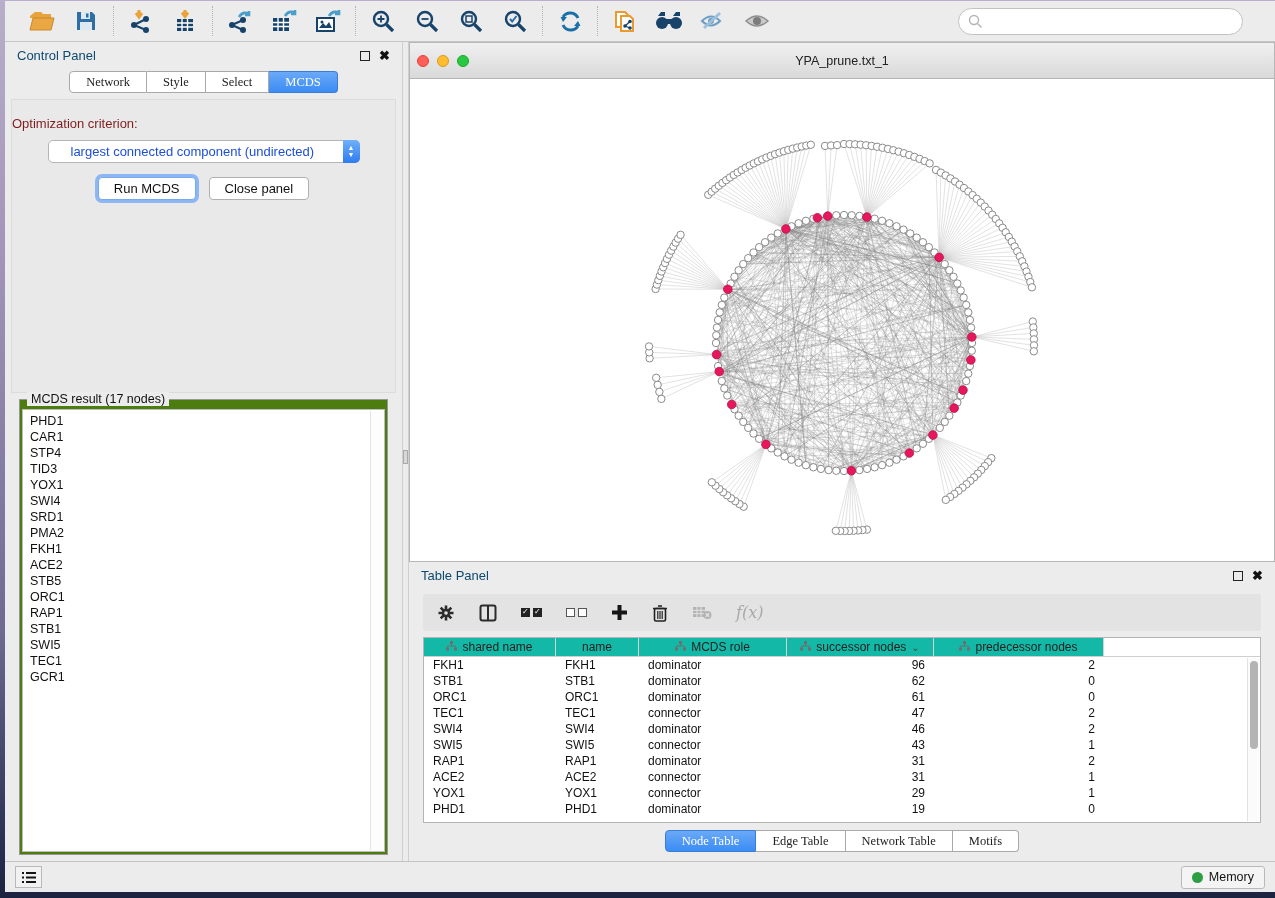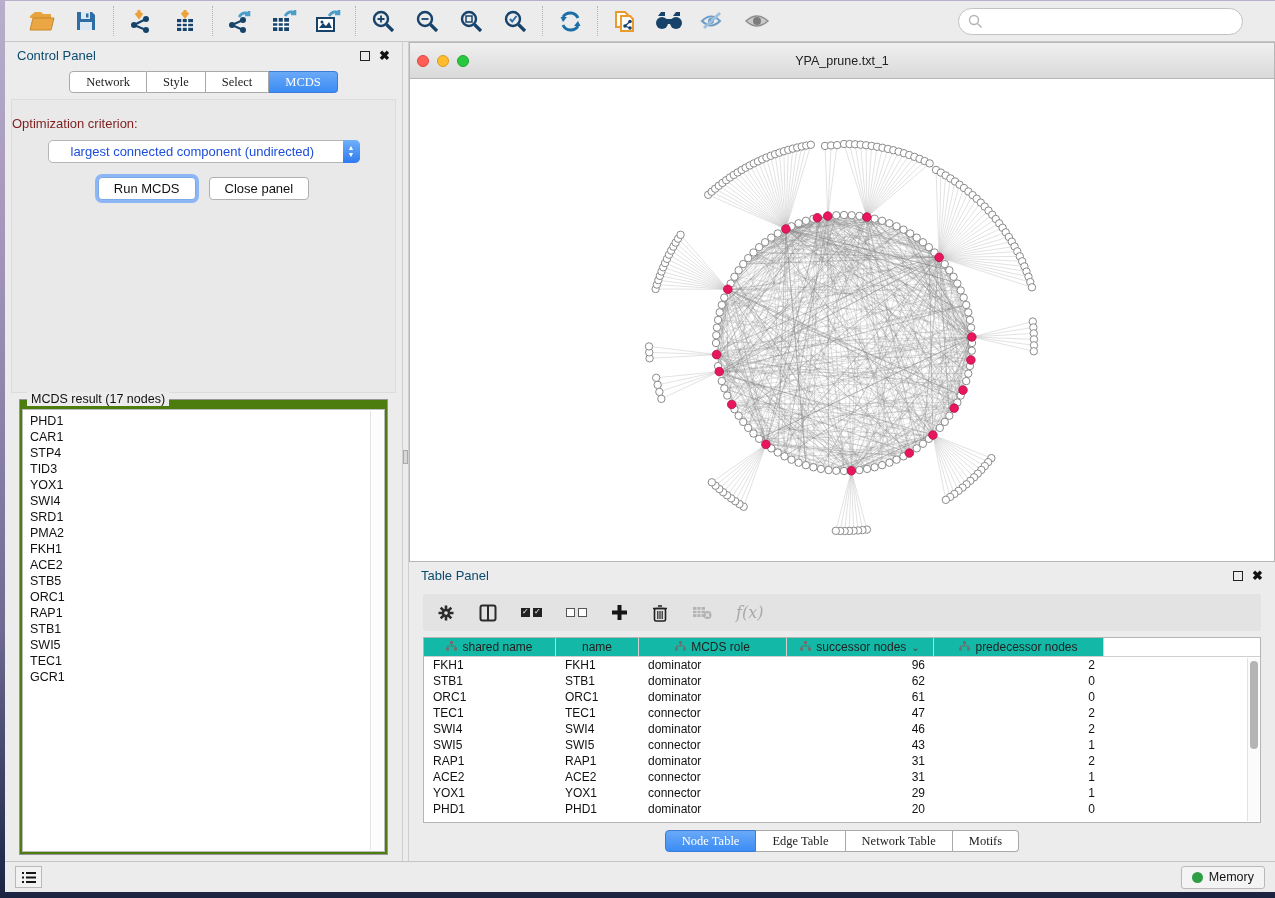--- a/index.html
+++ b/index.html
@@ -1435,21 +1435,21 @@
                 <div class="td" style="width: 132px;">YOX1</div>
                 <div class="td" style="width: 83px;">YOX1</div>
                 <div class="td" style="width: 148px;">connector</div>
                 <div class="td num" style="width: 147px;">29</div>
                 <div class="td num" style="width: 170px;">1</div>
               </div>
               <div class="trow">
                 <div class="td" style="width: 132px;">PHD1</div>
                 <div class="td" style="width: 83px;">PHD1</div>
                 <div class="td" style="width: 148px;">dominator</div>
-                <div class="td num" style="width: 147px;">20</div>
+                <div class="td num" style="width: 147px;">19</div>
                 <div class="td num" style="width: 170px;">0</div>
               </div>
             </div>
           <div class="vscroll">
               <div class="vthumb"></div>
             </div>
         </div>
         <div class="tp-tabs seg-tabs" id="tp-tabs" style="margin-top:7px;">
             <span class="seg active">Node Table</span>
             <span class="seg">Edge Table</span>

